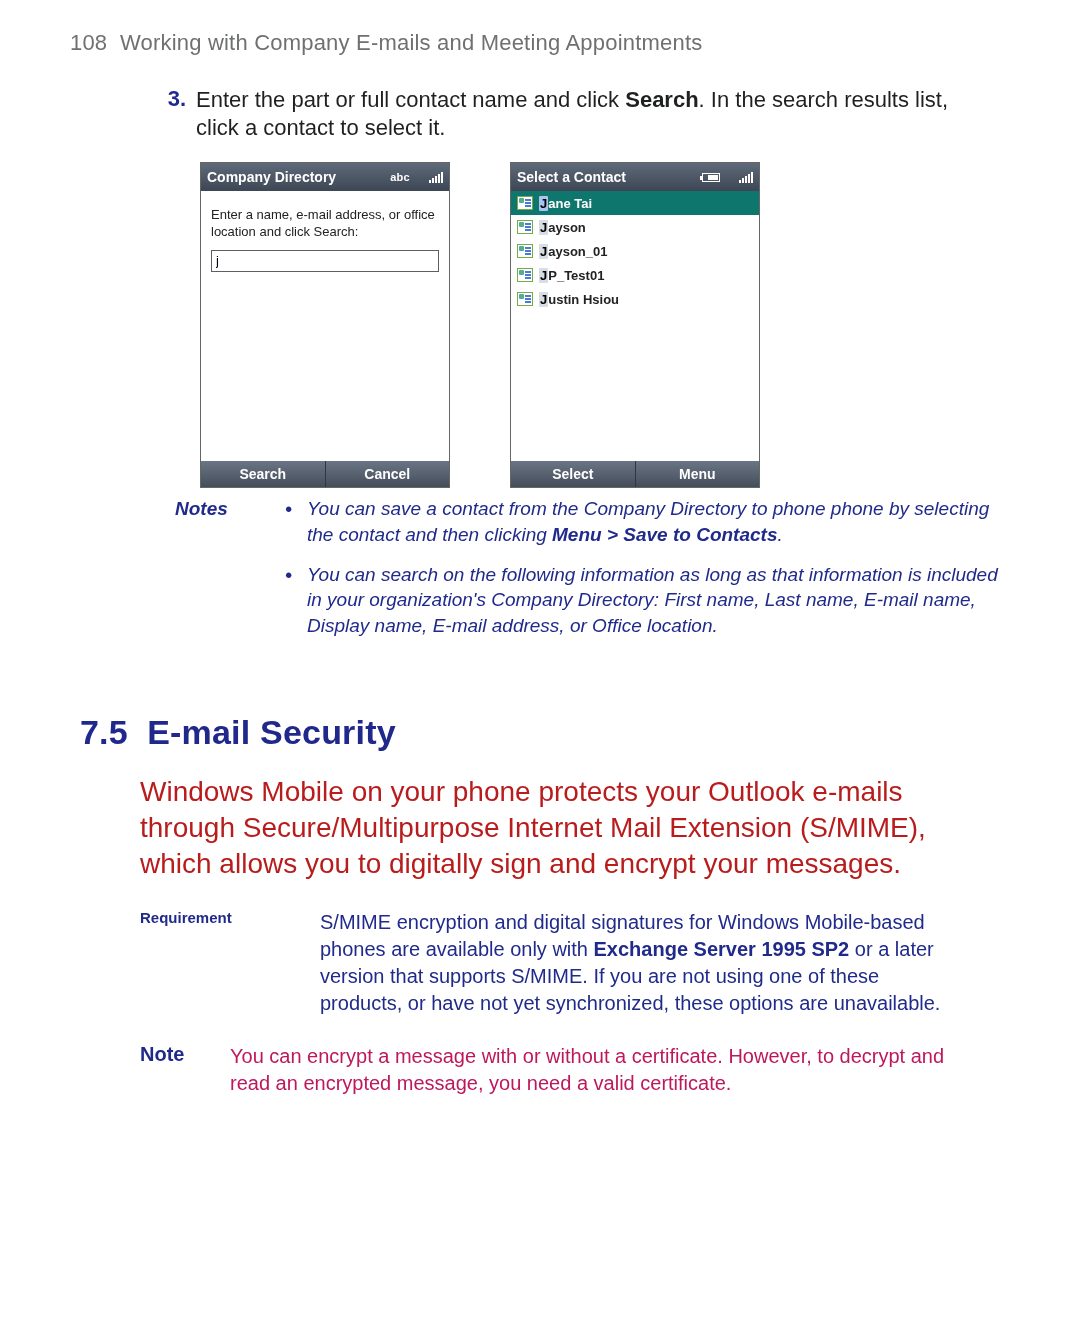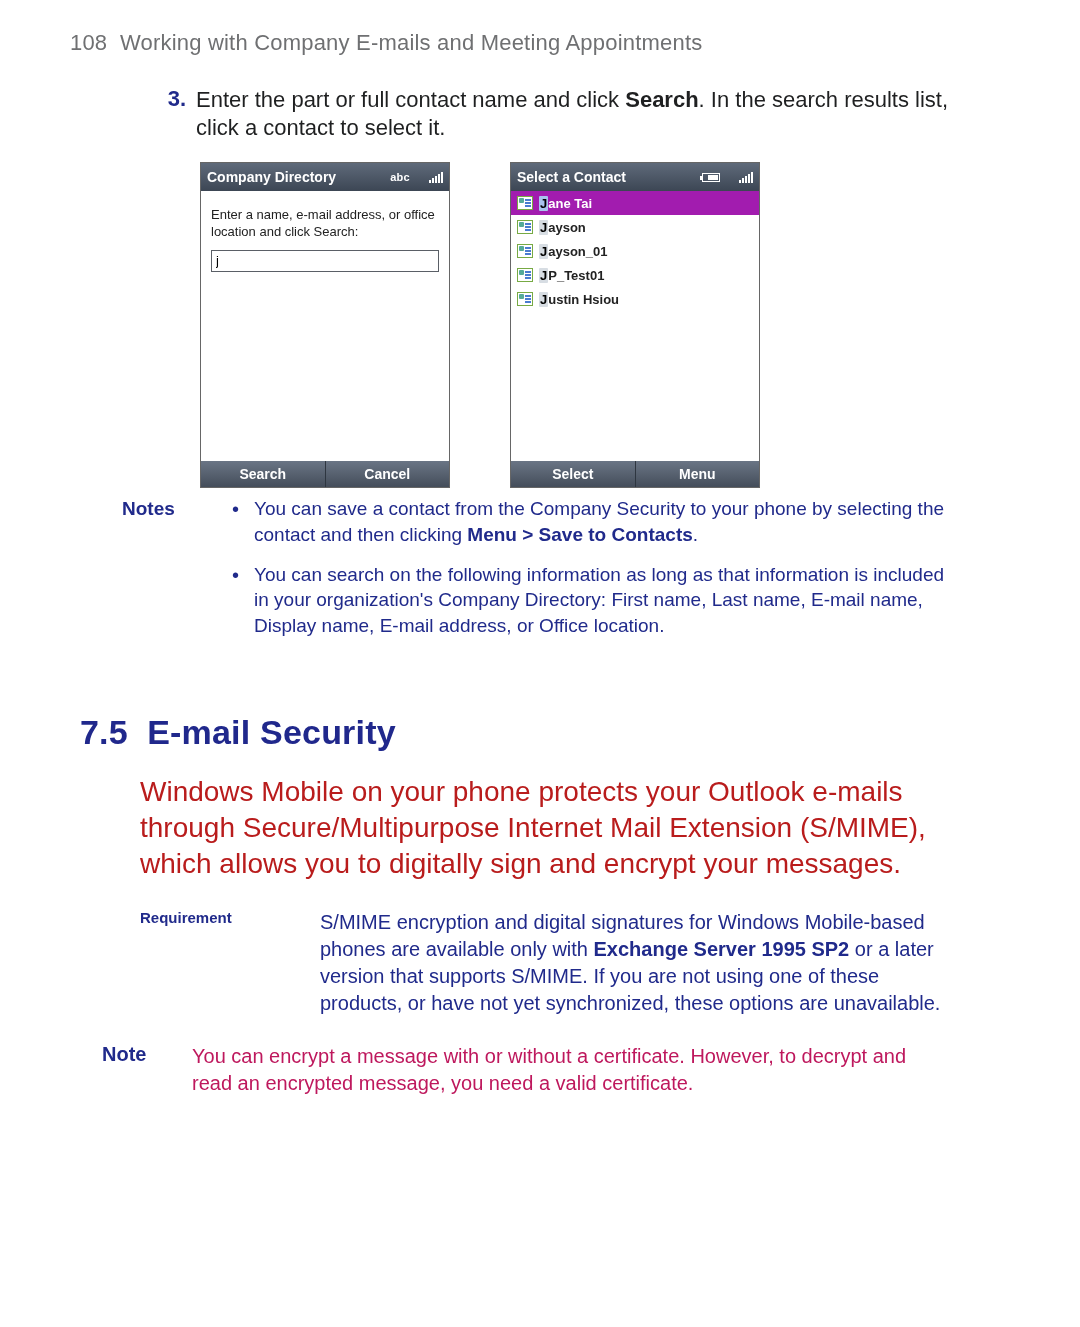--- a/index.html
+++ b/index.html
@@ -27,46 +27,46 @@
   .batt i{display:block; position:absolute; right:1px; top:1px; bottom:1px; width:10px; background:#fff;}
   .ph-body { height: 270px; padding: 16px 10px; color: #222; }
   .ph-body .hint { font-size: 13px; line-height: 1.25; margin-bottom: 10px; }
   .ph-input { width: 100%; height: 22px; border: 1px solid #5a5f66; padding: 2px 4px; font-family: inherit; font-size: 13px; }
   .ph-softbar { height: 26px; background: linear-gradient(#6a7585, #444d5a); display: flex; }
   .ph-softbar .sbtn { flex: 1; color: #fff; font-weight: 700; font-size: 14px; display:flex; align-items:center; justify-content:center; border-right: 1px solid #2e3640; }
   .ph-softbar .sbtn:last-child { border-right: none; }
 
   .contact-list { padding: 0; }
   .contact-row { display:flex; align-items:center; gap:6px; height:24px; padding: 0 6px; }
-  .contact-row.sel { background:#a21caf; color:#fff; }
+  .contact-row.sel { background:#0f766e; color:#fff; }
   .card-ico { width:16px; height:14px; background:#fff; border:1px solid #7a4; position:relative; flex:0 0 16px; }
   .card-ico::before{content:""; position:absolute; left:1px; top:1px; width:5px; height:5px; background:#5a9; border-radius:1px;}
   .card-ico::after{content:""; position:absolute; right:1px; top:2px; width:6px; height:2px; background:#4a7cd0; box-shadow: 0 3px 0 #4a7cd0, 0 6px 0 #4a7cd0;}
   .hl { background:#d7dde3; color:#000; padding:0 1px; border-radius:1px; display:inline-block; min-width:8px; text-align:center; }
   .contact-row.sel .hl { background:#a9c4ee; }
   .cname { font-size:13px; font-weight:700; }
 
-  .notes-block { display:flex; margin-left: 52px; margin-top: 8px; }
+  .notes-block { display:flex; margin-left: 105px; margin-top: 8px; font-style: italic; }
   .notes-block .lbl { color:#202a8b; font-weight:700; font-size:19px; width:110px; flex:0 0 110px; padding-top:2px; }
   .notes-block ul { list-style:none; padding:0; }
   .notes-block li { position:relative; color:#202a8b; font-size:19px; line-height:1.35; padding-left:22px; margin-bottom:14px; max-width:720px; }
   .notes-block li::before { content:"•"; position:absolute; left:0; top:0; color:#202a8b; font-size:20px; }
   .notes-block .bold { font-weight:700; }
 
   .section-title { margin-top: 60px; margin-left: 10px; }
   .section-title h2 { color:#20288c; font-size:34px; font-weight:700; letter-spacing:.2px; }
 
   .para { color:#b91c1c; font-size:28px; line-height:1.3; margin-left:70px; margin-top:22px; max-width:820px; }
 
   .req-block { display:flex; margin-left:70px; margin-top:26px; }
   .req-block .lbl { color:#202a8b; font-weight:700; font-size:15px; width:180px; flex:0 0 180px; }
   .req-block .txt { color:#202a8b; font-size:20px; line-height:1.35; max-width:640px; }
   .req-block .txt .bold { font-weight:700; }
 
-  .note2-block { display:flex; margin-left:32px; margin-top:26px; }
+  .note2-block { display:flex; margin-left:70px; margin-top:26px; }
   .note2-block .lbl { color:#202a8b; font-weight:700; font-size:20px; width:90px; flex:0 0 90px; }
   .note2-block .txt { color:#be185d; font-size:20px; line-height:1.35; max-width:740px; }
 </style>
 </head>
 <body>
 
 <div class="page">
 
   <div class="running-head">
     <span class="pgnum">108</span>&nbsp;&nbsp;<span>Working with Company E-mails and Meeting Appointments</span>
@@ -148,21 +148,21 @@
         <div class="sbtn">Menu</div>
       </div>
     </div>
 
   </div>
 
   <div class="notes-block">
     <div class="lbl">Notes</div>
     <ul>
       <li>
-        <span>You can save a contact from the Company Security to your phone by selecting the contact and then clicking </span><span class="bold">Menu &gt; Save to Contacts</span><span>.</span>
+        <span>You can save a contact from the Company Directory to phone phone by selecting the contact and then clicking </span><span class="bold">Menu &gt; Save to Contacts</span><span>.</span>
       </li>
       <li>
         <span>You can search on the following information as long as that information is included in your organization's Company Directory: First name, Last name, E-mail name, Display name, E-mail address, or Office location.</span>
       </li>
     </ul>
   </div>
 
   <div class="section-title">
     <h2><span>7.5</span>&nbsp;&nbsp;<span>E-mail Security</span></h2>
   </div>

